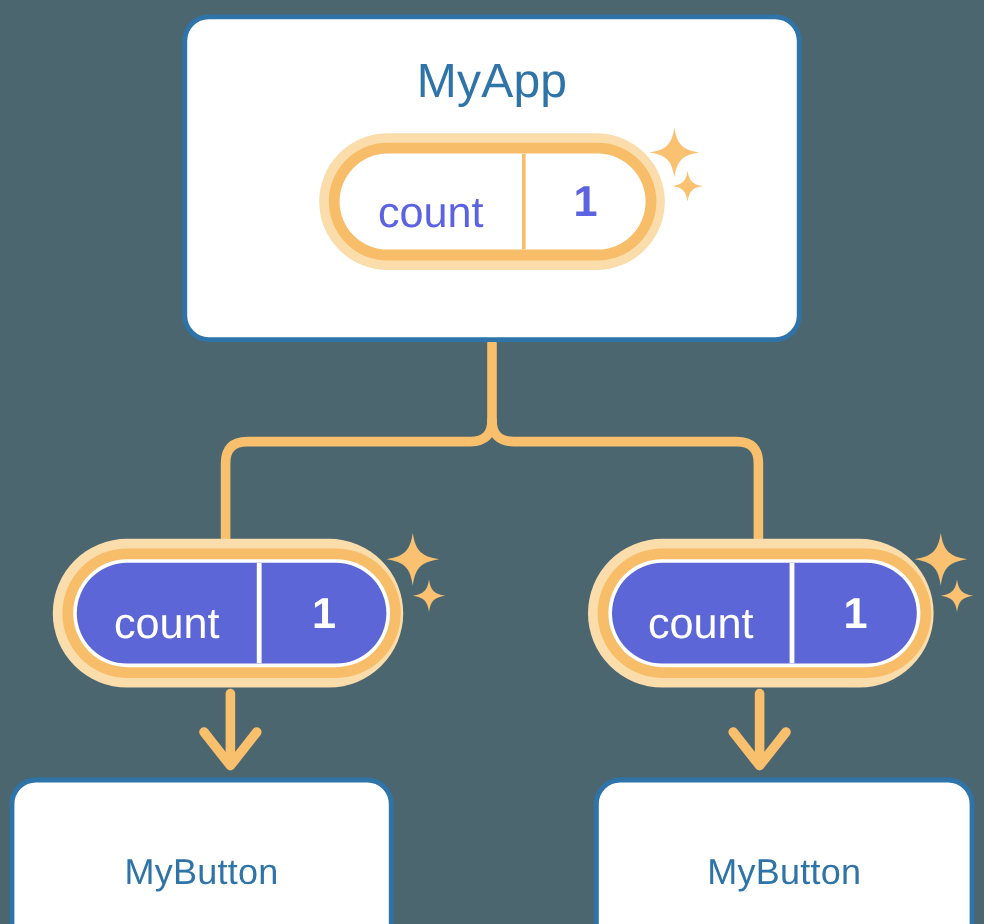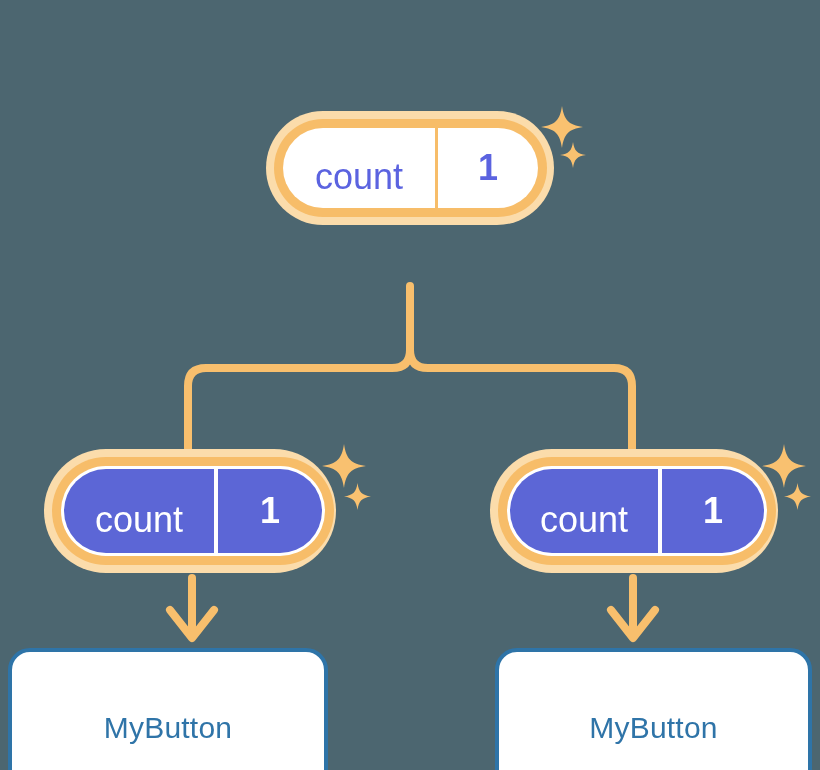--- a/index.html
+++ b/index.html
@@ -204,20 +204,23 @@
     <path class="conn-line" d="M 410 286 L 410 350 Q 410 368 428 368 L 614 368 Q 632 368 632 386 L 632 449"></path>
     <path class="conn-line" d="M 410 350 Q 410 368 392 368 L 206 368 Q 188 368 188 386 L 188 449"></path>
 
     <path class="conn-line" d="M 192 578 L 192 636"></path>
     <path class="arrow-head" d="M 170 610 L 192 638 L 214 610"></path>
 
     <path class="conn-line" d="M 633 578 L 633 636"></path>
     <path class="arrow-head" d="M 611 610 L 633 638 L 655 610"></path>
   </svg>
 
+  <div class="card" id="card-myapp">
+    <div class="card-title">MyApp</div>
+  </div>
 
   <div class="pill pill-light" id="pill-myapp">
     <div class="pill-ring">
       <div class="pill-body">
         <div class="pill-key">count</div>
         <div class="pill-val">1</div>
       </div>
     </div>
   </div>
 

